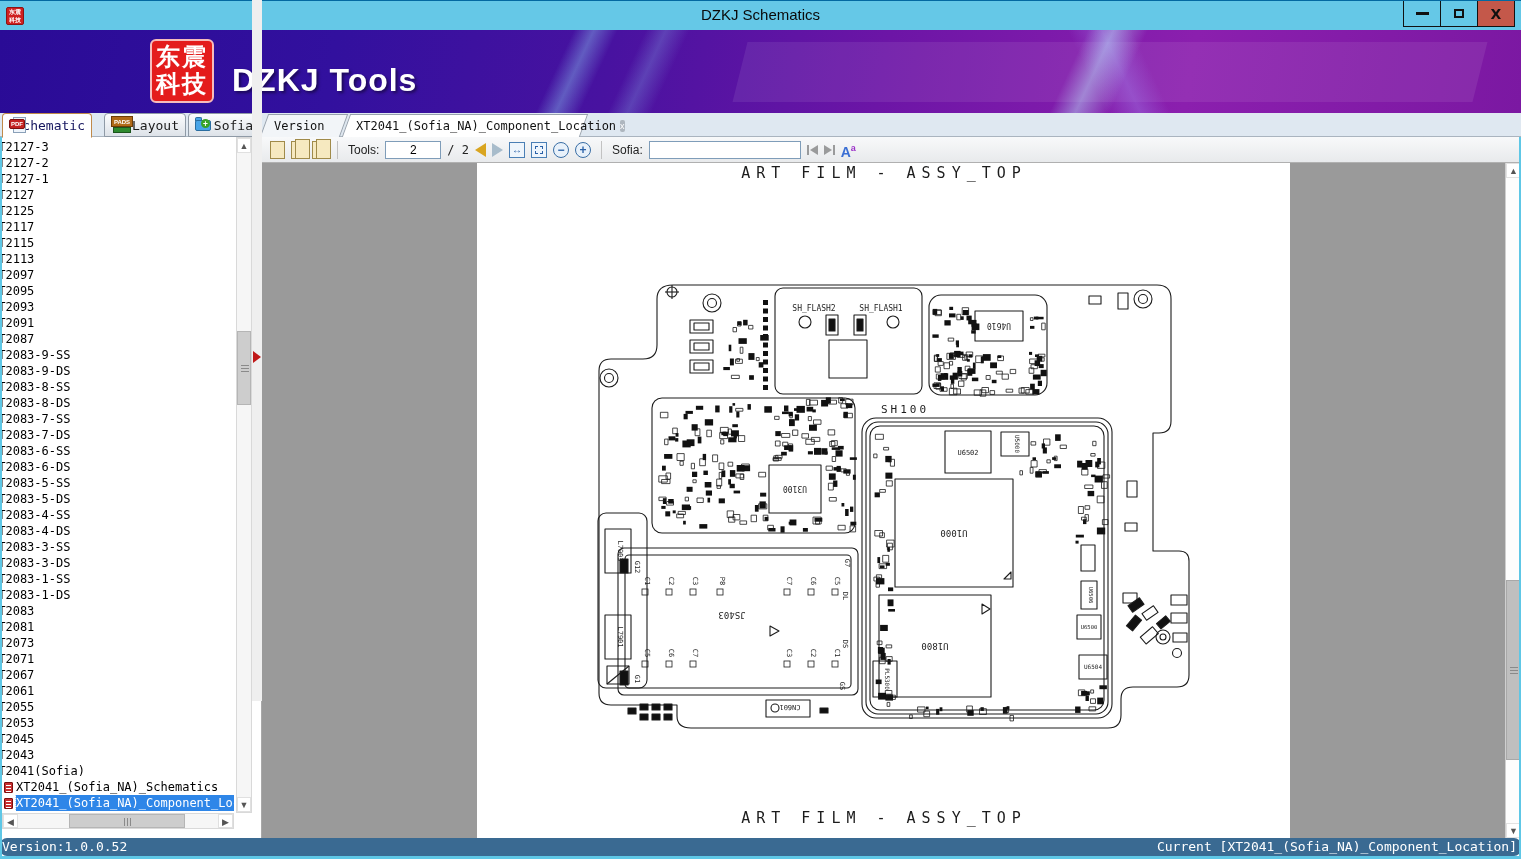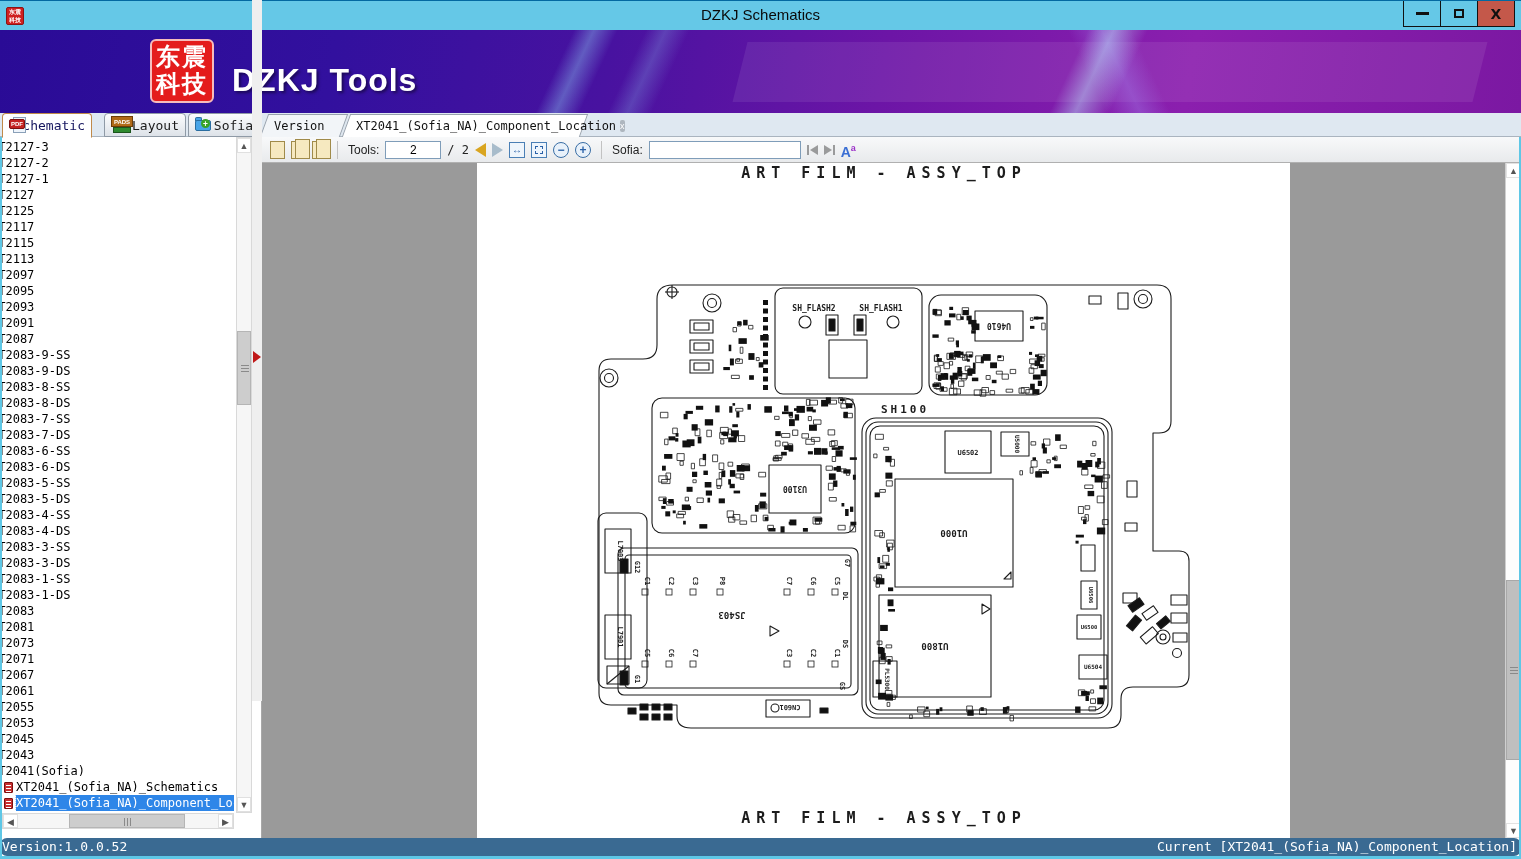--- a/index.html
+++ b/index.html
@@ -100,21 +100,21 @@
   .zoomc{width:16px;height:16px;border-radius:50%;border:1px solid #3a6ea5;background:#e8f1fa;color:#2b62a8;
          font-weight:bold;font-size:12px;line-height:14px;text-align:center;}
   .findinput{width:152px;height:18px;border:1px solid #7f9db9;font-size:12px;}
   .ff{display:flex;align-items:center;gap:1px;opacity:.55;}
   .ff .bar{width:2px;height:10px;background:#555;}
   .ff .tl{width:0;height:0;border-top:5px solid transparent;border-bottom:5px solid transparent;border-right:8px solid #555;}
   .ff .tr{width:0;height:0;border-top:5px solid transparent;border-bottom:5px solid transparent;border-left:8px solid #555;}
   .fontbtn{font-weight:bold;color:#3b6fd4;font-size:14px;line-height:14px;}
   .fontbtn sup{color:#9b30c8;font-size:9px;}
 
-  .canvas{position:absolute;left:0;top:26px;width:100%;height:675px;background:#9a9a9a;overflow:hidden;font-weight:bold;}
+  .canvas{position:absolute;left:0;top:26px;width:100%;height:675px;background:#9a9a9a;overflow:hidden;}
   .page{position:absolute;left:215px;top:0;width:813px;height:675px;background:#fff;}
   .cv-sb{position:absolute;right:0;top:0;width:16px;height:675px;background:#fdfdfd;border-left:1px solid #cfcfcf;}
   .cv-sb .arr{position:absolute;left:0;width:15px;height:15px;background:#fff;border:1px solid #e2e2e2;color:#555;font-size:9px;line-height:15px;text-align:center;}
   .cv-sb .thumb{position:absolute;left:0;top:417px;width:15px;height:180px;background:#bfbfbf;border:1px solid #a8a8a8;}
 
   
   .statusbar{position:absolute;left:0;top:838px;width:1521px;height:18px;background:#3a6a92;color:#fff;
              font-family:"DejaVu Sans Mono",monospace;font-size:13px;line-height:18px;border-radius:7px;}
   .statusbar .left{position:absolute;left:2px;top:0;}
   .statusbar .right{position:absolute;right:4px;top:0;}

